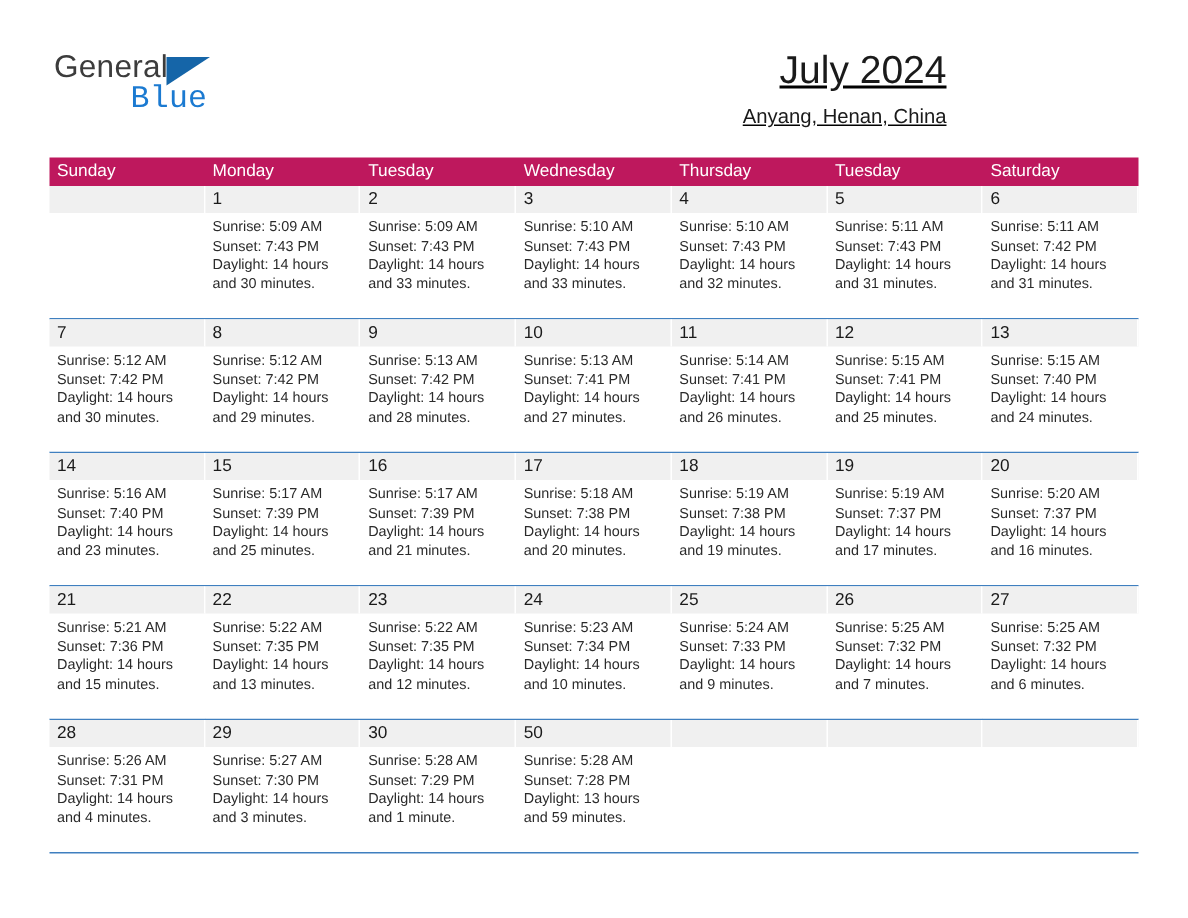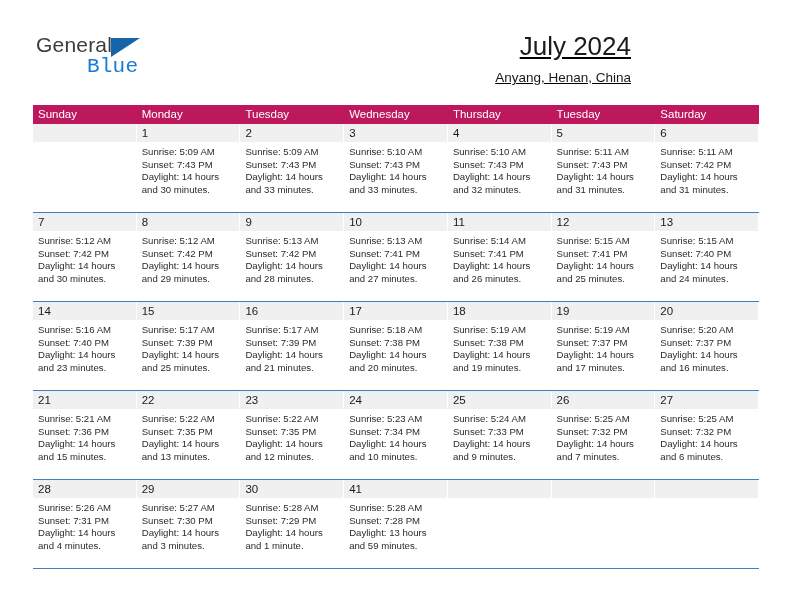--- a/index.html
+++ b/index.html
@@ -455,21 +455,21 @@
           <div class="day-cell">
             <div class="day-num-band">30</div>
             <div class="day-body">
               <div>Sunrise: 5:28 AM</div>
               <div>Sunset: 7:29 PM</div>
               <div>Daylight: 14 hours</div>
               <div>and 1 minute.</div>
             </div>
           </div>
           <div class="day-cell">
-            <div class="day-num-band">41</div>
+            <div class="day-num-band">50</div>
             <div class="day-body">
               <div>Sunrise: 5:28 AM</div>
               <div>Sunset: 7:28 PM</div>
               <div>Daylight: 13 hours</div>
               <div>and 59 minutes.</div>
             </div>
           </div>
           <div class="day-cell empty">
             <div class="day-num-band"></div>
             <div class="day-body"></div>

